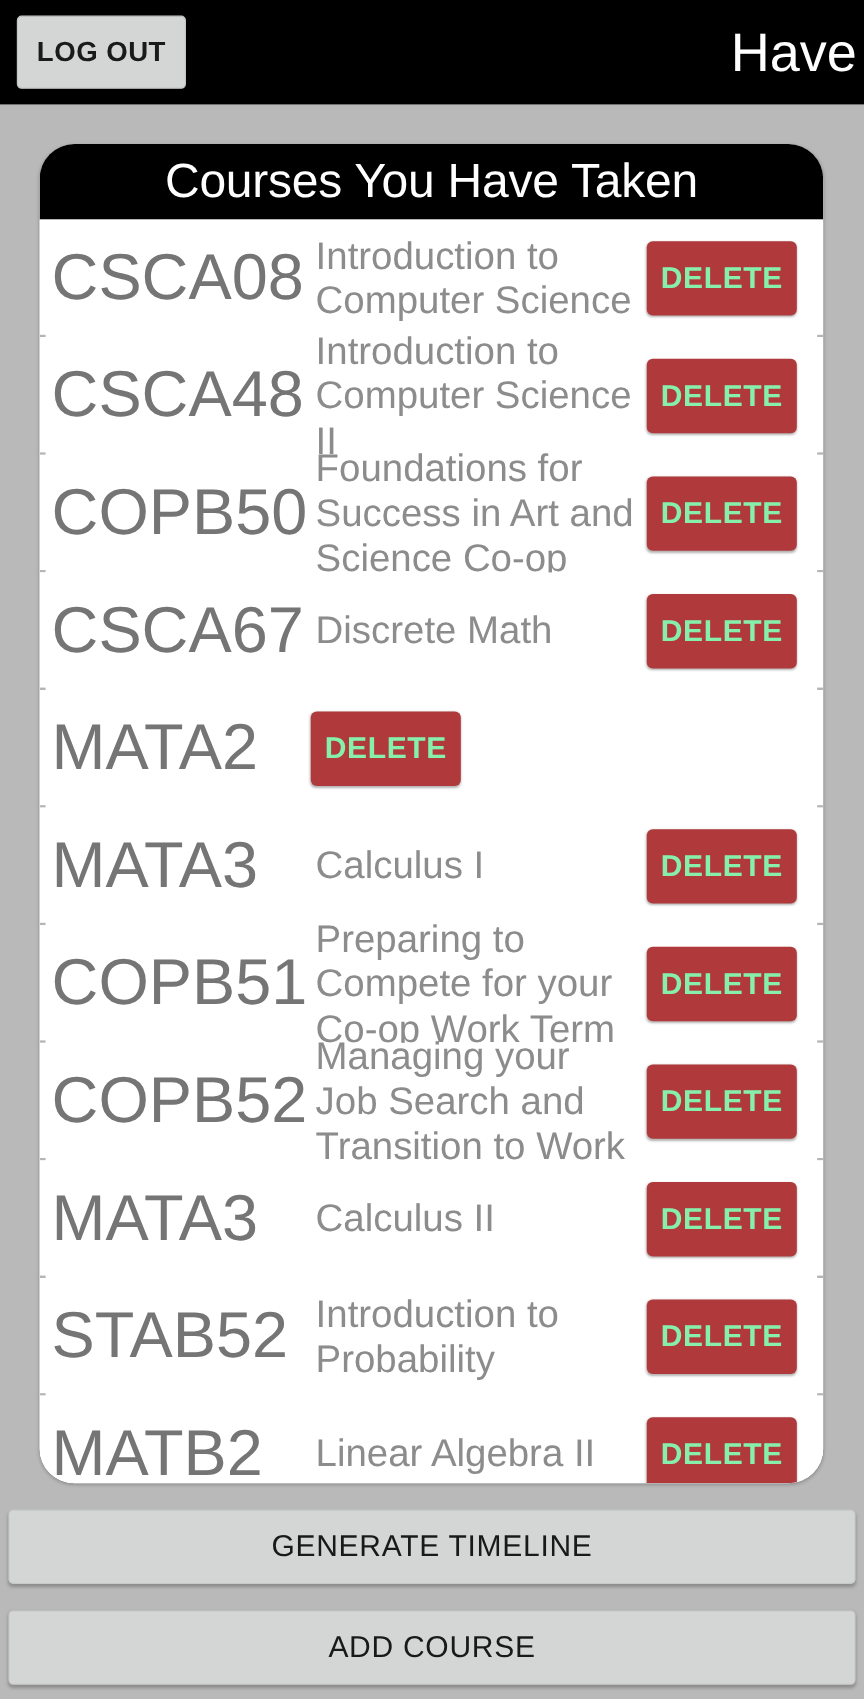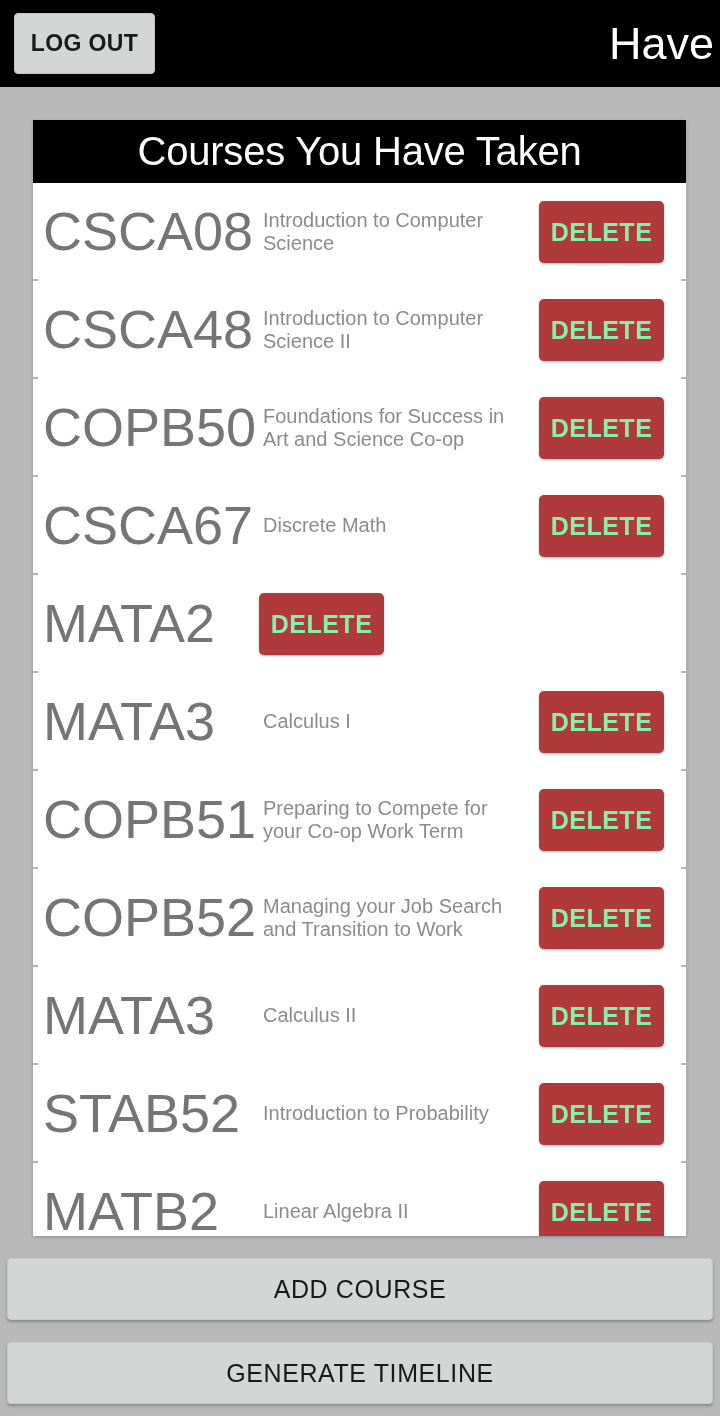--- a/index.html
+++ b/index.html
@@ -56,20 +56,21 @@
   
   #course-card {
     position: absolute;
     left: 33px;
     top: 120px;
     width: 653px;
     height: 1116px;
     background: #ffffff;
     overflow: hidden;
     box-shadow: 0 1px 3px rgba(0,0,0,0.22);
+    border-radius: 29px;
   }
 
   #card-header {
     height: 63px;
     background: #000000;
     color: #ffffff;
     font-size: 40px;
     display: flex;
     align-items: center;
     justify-content: center;
@@ -117,21 +118,21 @@
     font-size: 54px;
     line-height: 1.02;
     white-space: nowrap;
     flex: 0 0 auto;
     min-width: 218px;
     padding-left: 2px;
   }
 
   .course-title {
     color: #8c8c8c;
-    font-size: 20px;
+    font-size: 32px;
     line-height: 1.16;
     flex: 1 1 auto;
     padding-left: 4px;
     padding-right: 8px;
     max-width: 280px;
   }
 
   .delete-button {
     flex: 0 0 auto;
     width: 125px;
@@ -237,15 +238,15 @@
       </div>
       <div class="course-row">
         <div class="course-code">MATB2</div>
         <div class="course-title">Linear Algebra II</div>
         <div class="delete-button">DELETE</div>
       </div>
     </div>
 </div>
 
 <div id="bottom-actions">
+  <div class="wide-button">GENERATE TIMELINE</div>
   <div class="wide-button">ADD COURSE</div>
-  <div class="wide-button">GENERATE TIMELINE</div>
 </div>
 
 </body></html>

